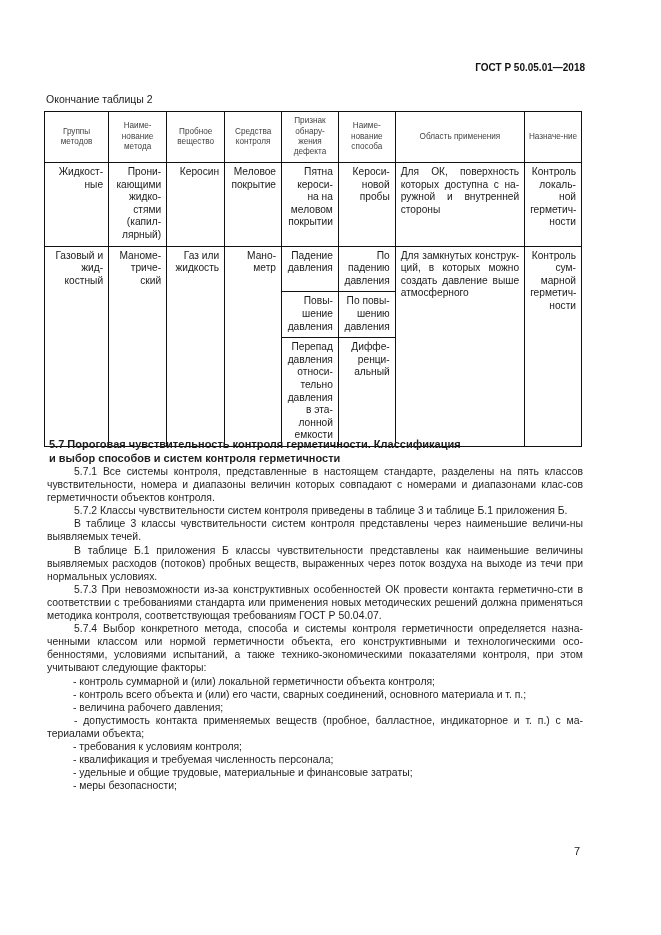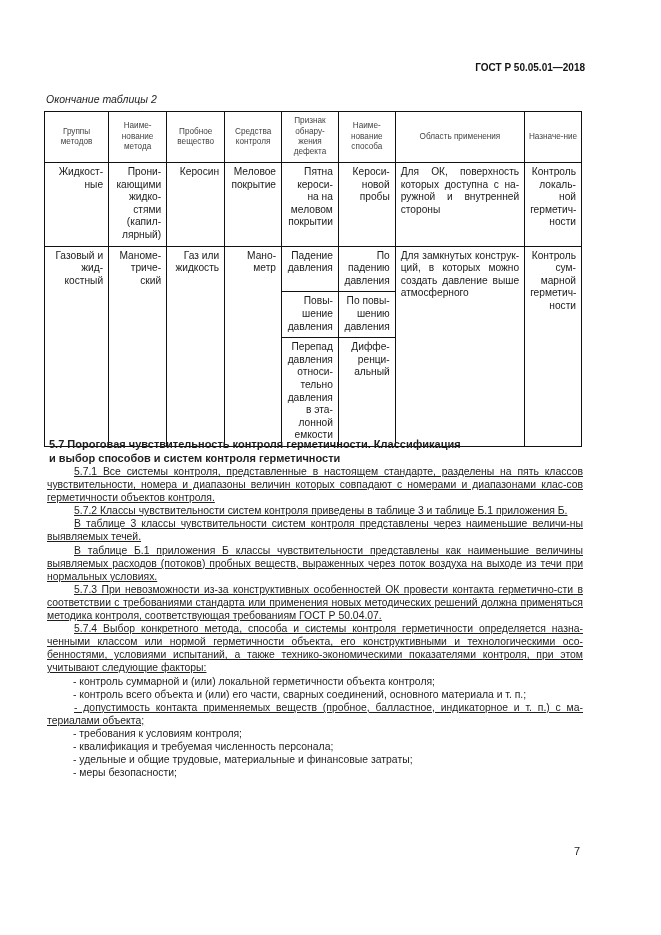--- a/index.html
+++ b/index.html
@@ -6,21 +6,21 @@
   body {
     width: 661px; height: 935px; position: relative; overflow: hidden;
     font-family: "Liberation Sans", sans-serif; color: #1a1a1a;
   }
   .doc-code {
     position: absolute; top: 62px; right: 76px;
     font-weight: bold; font-size: 10px; color: #111;
   }
   .table-caption {
     position: absolute; top: 93px; left: 46px;
-    font-style: italic; font-size: 10.5px; color: #222; text-align: center;
+    font-size: 10.5px; color: #222; text-align: center;
   }
   table.t2 {
     position: absolute; top: 111px; left: 44px;
     border-collapse: collapse; table-layout: fixed;
     width: 538px;
   }
   table.t2 th, table.t2 td {
     border: 1.6px solid #111; vertical-align: top;
     padding: 3px 5px 4px 5px; font-size: 10.2px; line-height: 12.6px;
     text-align: right; font-weight: normal;
@@ -33,21 +33,21 @@
   .col0 { width: 53px; } .col1 { width: 48px; } .col2 { width: 48px; }
   .col3 { width: 47px; } .col4 { width: 47px; } .col5 { width: 47px; }
   .col6 { width: 107px; } .col7 { width: 47px; }
 
   .body-text {
     position: absolute; left: 47px; top: 437px; width: 536px;
     font-size: 10.4px; line-height: 13.1px; color: #1e1e1e;
   }
   .sec-title { font-weight: bold; padding-left: 2px; line-height: 14px; font-size: 11px; }
   .sec-title div { margin-left: 0; }
-  .para { text-indent: 27px; text-align: justify; margin: 0; text-decoration: underline; }
+  .para { text-indent: 27px; text-align: justify; margin: 0; }
   .bullet { padding-left: 26px; margin: 0; text-align: justify; }
   .page-num {
     position: absolute; top: 845px; left: 574px; font-size: 11px; color: #222;
   }
 </style>
 </head>
 <body>
 
 <div class="doc-code">ГОСТ Р 50.05.01—2018</div>
 
@@ -114,20 +114,21 @@
     <div>и выбор способов и систем контроля герметичности</div>
   </div>
   <p class="para">5.7.1 Все системы контроля, представленные в настоящем стандарте, разделены на пять классов чувствительности, номера и диапазоны величин которых совпадают с номерами и диапазонами клас-сов герметичности объектов контроля.</p>
   <p class="para">5.7.2 Классы чувствительности систем контроля приведены в таблице 3 и таблице Б.1 приложения Б.</p>
   <p class="para">В таблице 3 классы чувствительности систем контроля представлены через наименьшие величи-ны выявляемых течей.</p>
   <p class="para">В таблице Б.1 приложения Б классы чувствительности представлены как наименьшие величины выявляемых расходов (потоков) пробных веществ, выраженных через поток воздуха на выходе из течи при нормальных условиях.</p>
   <p class="para">5.7.3 При невозможности из-за конструктивных особенностей ОК провести контакта герметично-сти в соответствии с требованиями стандарта или применения новых методических решений должна применяться методика контроля, соответствующая требованиям ГОСТ Р 50.04.07.</p>
   <p class="para">5.7.4 Выбор конкретного метода, способа и системы контроля герметичности определяется назна-ченными классом или нормой герметичности объекта, его конструктивными и технологическими осо-бенностями, условиями испытаний, а также технико-экономическими показателями контроля, при этом учитывают следующие факторы:</p>
   <p class="bullet">- контроль суммарной и (или) локальной герметичности объекта контроля;</p>
   <p class="bullet">- контроль всего объекта и (или) его части, сварных соединений, основного материала и т. п.;</p>
+  <p class="bullet">- величина рабочего давления;</p>
   <p class="para">- допустимость контакта применяемых веществ (пробное, балластное, индикаторное и т. п.) с ма-териалами объекта;</p>
   <p class="bullet">- требования к условиям контроля;</p>
   <p class="bullet">- квалификация и требуемая численность персонала;</p>
   <p class="bullet">- удельные и общие трудовые, материальные и финансовые затраты;</p>
   <p class="bullet">- меры безопасности;</p>
 </div>
 
 <div class="page-num">7</div>
 
 </body></html>

